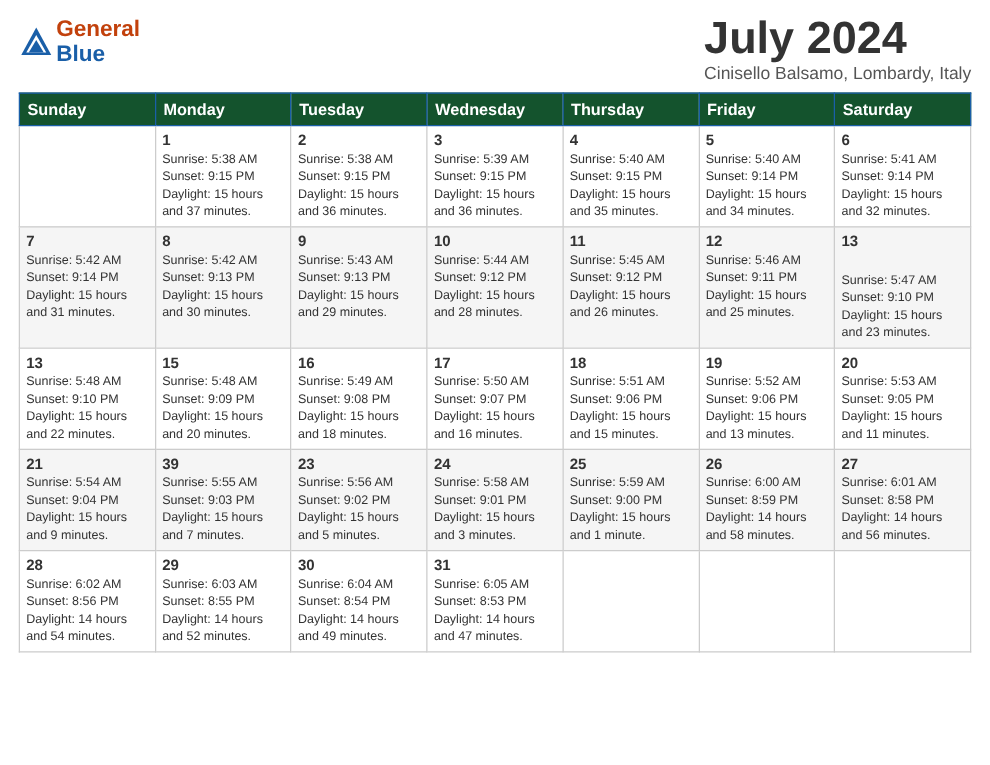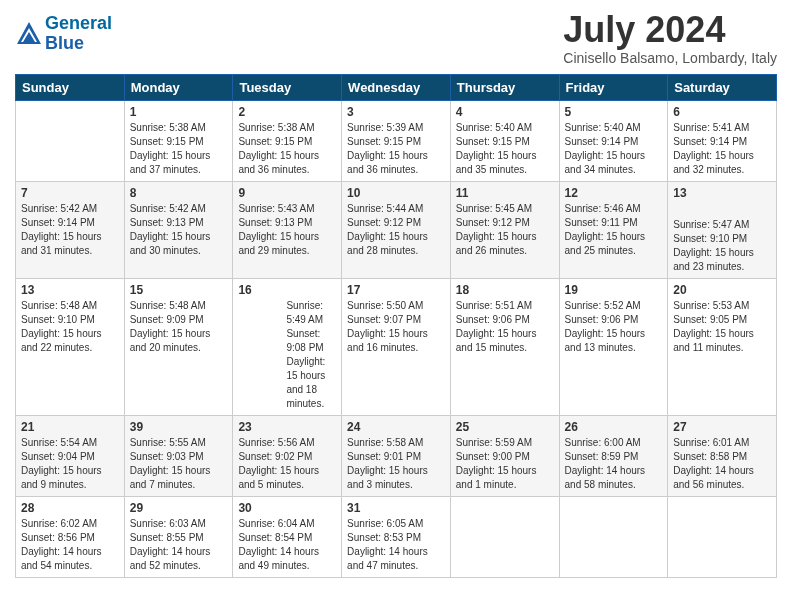--- a/index.html
+++ b/index.html
@@ -26,21 +26,21 @@
       margin-top: 4px;
     }
     .logo-text {
       display: flex;
       flex-direction: column;
       line-height: 1.1;
     }
     .logo-general {
       font-size: 18px;
       font-weight: bold;
-      color: #0369a1;
+      color: #c2410c;
     }
     .logo-blue {
       font-size: 18px;
       font-weight: bold;
       color: #1a5fa8;
     }
     .logo-icon {
       width: 28px;
       height: 28px;
       margin-right: 2px;
@@ -57,21 +57,21 @@
     .location {
       font-size: 14px;
       color: #555;
     }
     .calendar {
       width: 100%;
       border-collapse: collapse;
       border: 1px solid #ccc;
     }
     .calendar th {
-      background: #0c4a6e;
+      background: #14532d;
       color: #fff;
       text-align: left;
       padding: 5px 6px;
       font-size: 13px;
       font-weight: bold;
       border: 1px solid #1a5fa8;
     }
     .calendar td {
       border: 1px solid #ccc;
       vertical-align: top;
@@ -243,21 +243,21 @@
           </td>
           <td>
             <span class="day-number">15</span>
             <div class="day-info" style="white-space: pre-line;">Sunrise: 5:48 AM
 Sunset: 9:09 PM
 Daylight: 15 hours
 and 20 minutes.</div>
           </td>
           <td>
             <span class="day-number">16</span>
-            <div class="day-info" style="white-space: pre-line; margin-left: 48px;">Sunrise: 5:49 AM
+            <div class="day-info" style="white-space: pre-line;">Sunrise: 5:49 AM
 Sunset: 9:08 PM
 Daylight: 15 hours
 and 18 minutes.</div>
           </td>
           <td>
             <span class="day-number">17</span>
             <div class="day-info" style="white-space: pre-line;">Sunrise: 5:50 AM
 Sunset: 9:07 PM
 Daylight: 15 hours
 and 16 minutes.</div>

